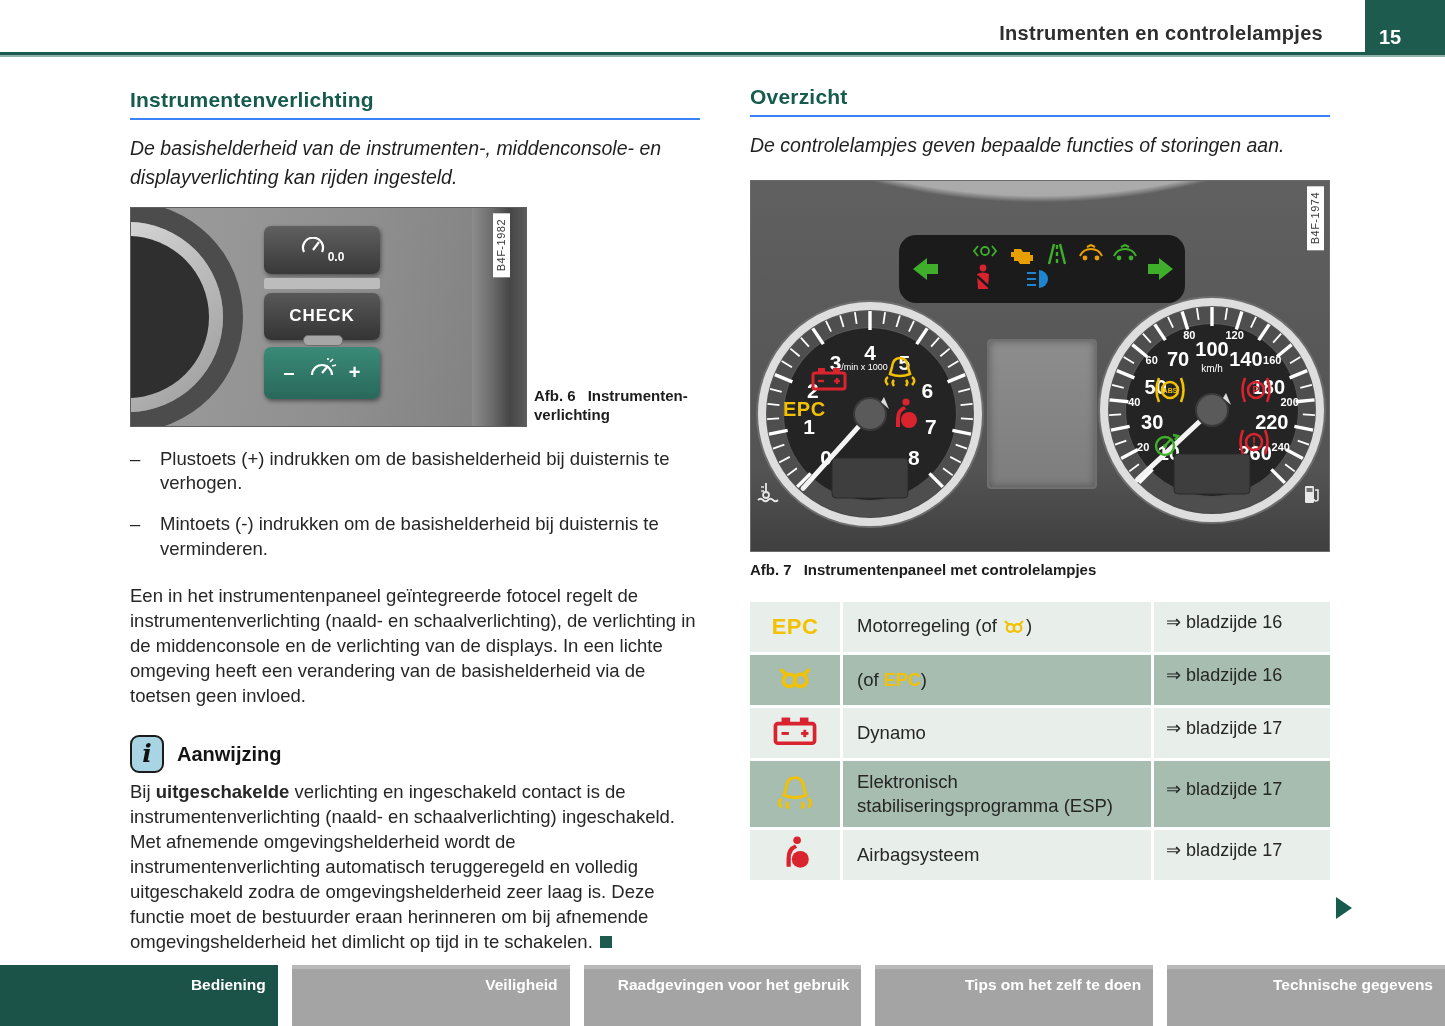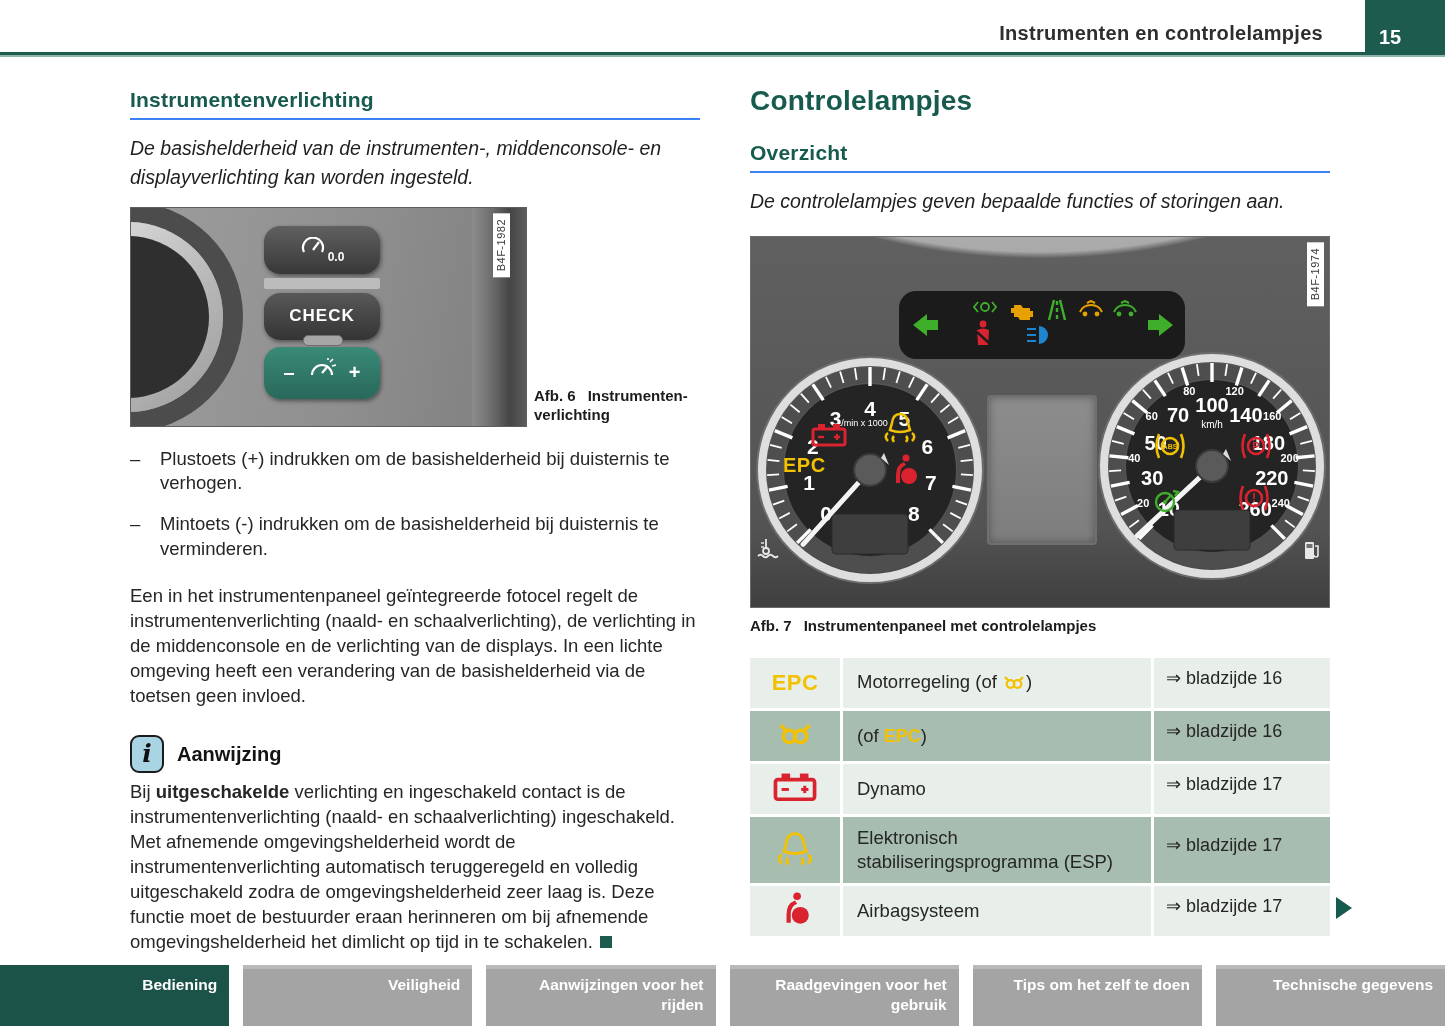--- a/index.html
+++ b/index.html
@@ -23,21 +23,21 @@
   .col-right .intro{margin-bottom:20px;}
   
   .fig6-wrap{position:relative;height:220px;margin-top:4px;}
   .fig6{position:absolute;left:0;top:0;width:397px;height:220px;overflow:hidden;box-sizing:border-box;
     background:linear-gradient(100deg,#9d9d9d,#8f8f8f 55%,#7e7e7e);border:1px solid #5f5f5f;}
   .knob-outer{position:absolute;left:-98px;top:14px;width:190px;height:190px;border-radius:50%;
     background:linear-gradient(135deg,#e8e8e8,#9a9a9a);box-shadow:0 0 0 20px #4c4c4c;}
   .knob-inner{position:absolute;left:-84px;top:28px;width:162px;height:162px;border-radius:50%;background:#2f2f2f;}
   .right-strip{position:absolute;right:0;top:0;width:54px;height:100%;
     background:linear-gradient(90deg,#8d8d8d,#6e6e6e 35%,#454545 70%,#5c5c5c);}
-  .fig-btn{position:absolute;left:133px;width:116px;border-radius:16px;box-shadow:1px 2px 4px rgba(0,0,0,.45);box-sizing:border-box;}
+  .fig-btn{position:absolute;left:133px;width:116px;border-radius:7px;box-shadow:1px 2px 4px rgba(0,0,0,.45);box-sizing:border-box;}
   .btn-trip{top:18px;height:48px;background:linear-gradient(#606060,#383838);display:flex;align-items:center;justify-content:center;}
   .trip-val{color:#fff;font-size:12px;font-weight:bold;margin:14px 0 0 2px;}
   .light-bar{position:absolute;left:133px;top:70px;width:116px;height:11px;background:#bcbcbc;border-radius:2px;}
   .btn-check{top:85px;height:47px;background:linear-gradient(#585858,#343434);display:flex;align-items:center;justify-content:center;
     color:#fff;font-weight:bold;font-size:17px;letter-spacing:1px;}
   .pill{position:absolute;left:172px;top:127px;width:38px;height:9px;background:#a6a6a6;border:1px solid #6f6f6f;border-radius:5px;}
   .btn-dim{top:139px;height:52px;background:linear-gradient(#3a8a78,#29685b);display:flex;align-items:center;justify-content:center;
     gap:12px;color:#fff;font-size:20px;font-weight:bold;}
   .fig-code{position:absolute;top:5px;background:#fff;color:#3a3a3a;font-size:11px;padding:6px 3px;
     writing-mode:vertical-rl;transform:rotate(180deg);letter-spacing:.5px;line-height:1;}
@@ -107,21 +107,21 @@
 </style>
 </head>
 <body>
 
 <div class="header-title">Instrumenten en controlelampjes</div>
 <div class="page-box">15</div>
 <div class="header-rule"></div>
 
 <section class="col-left">
   <h2 class="sec-title">Instrumentenverlichting</h2>
-  <p class="intro">De basishelderheid van de instrumenten-, middenconsole- en displayverlichting kan worden ingesteld.</p>
+  <p class="intro">De basishelderheid van de instrumenten-, middenconsole- en displayverlichting kan rijden ingesteld.</p>
 
   <div class="fig6-wrap">
     <figure class="fig6" style="margin:0;">
       <div class="knob-outer"></div>
       <div class="knob-inner"></div>
       <div class="right-strip"></div>
       <div class="fig-btn btn-trip">
         <span>
           <svg width="26" height="22" viewBox="0 0 26 22">
               <path d="M4 15 A10 10 0 1 1 22 15" fill="none" stroke="#fff" stroke-width="2.2"></path>
@@ -171,21 +171,20 @@
   <div class="note">
     <div class="note-head">
       <span class="info-icon">i</span>
       <span class="note-title">Aanwijzing</span>
     </div>
     <p class="note-text"><span>Bij </span><b>uitgeschakelde</b><span> verlichting en ingeschakeld contact is de instrumentenverlichting (naald- en schaalverlichting) ingeschakeld. Met afnemende omgevingshelderheid wordt de instrumentenverlichting automatisch teruggeregeld en volledig uitgeschakeld zodra de omgevingshelderheid zeer laag is. Deze functie moet de bestuurder eraan herinneren om bij afnemende omgevingshelderheid het dimlicht op tijd in te schakelen.</span><span class="end-square"></span></p>
   </div>
 </section>
 
 <section class="col-right">
-  <h1 class="main-title">Controlelampjes</h1>
   <h2 class="sec-title">Overzicht</h2>
   <p class="intro">De controlelampjes geven bepaalde functies of storingen aan.</p>
 
   <figure class="fig7" style="margin:0;">
 
     <div class="cluster">
       <span class="cl-ic" style="left:14px;top:22px;">
         <svg width="26" height="24" viewBox="0 0 26 24">
             <polygon points="0,12 14,1 14,7 25,7 25,17 14,17 14,23" fill="#3fae2a"></polygon>
           </svg>
@@ -544,17 +543,16 @@
       </tr>
     </tbody>
   </table>
 </section>
 
 <div class="continue-tri"></div>
 
 <nav class="bottom-nav">
   <div class="tab active">Bediening</div>
   <div class="tab">Veiligheid</div>
-  <div class="tab">Aanwijzingen voor het rijden</div>
   <div class="tab">Raadgevingen voor het gebruik</div>
   <div class="tab">Tips om het zelf te doen</div>
   <div class="tab">Technische gegevens</div>
 </nav>
 
 </body></html>

